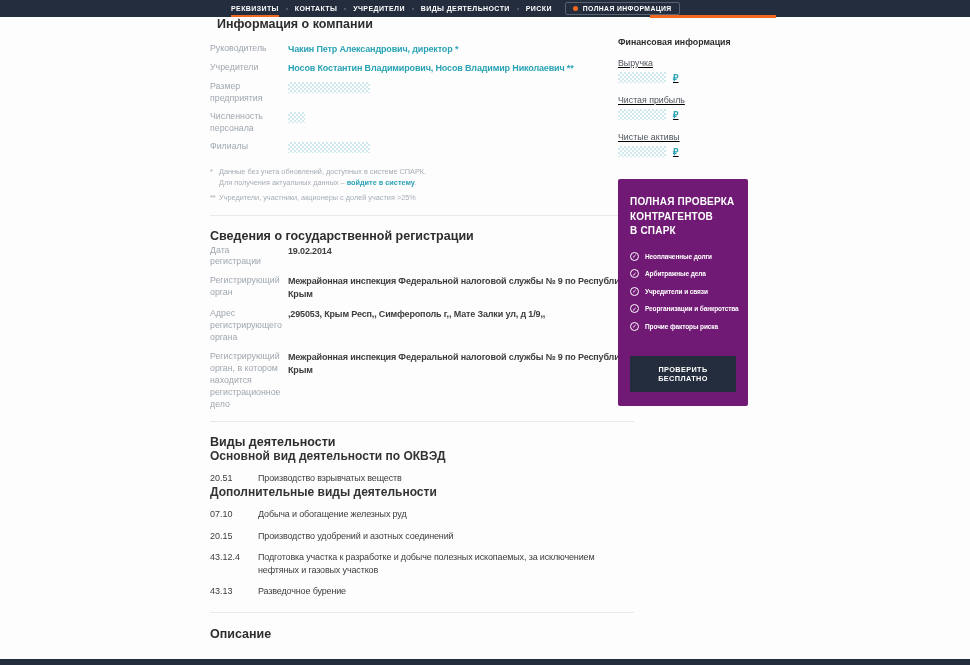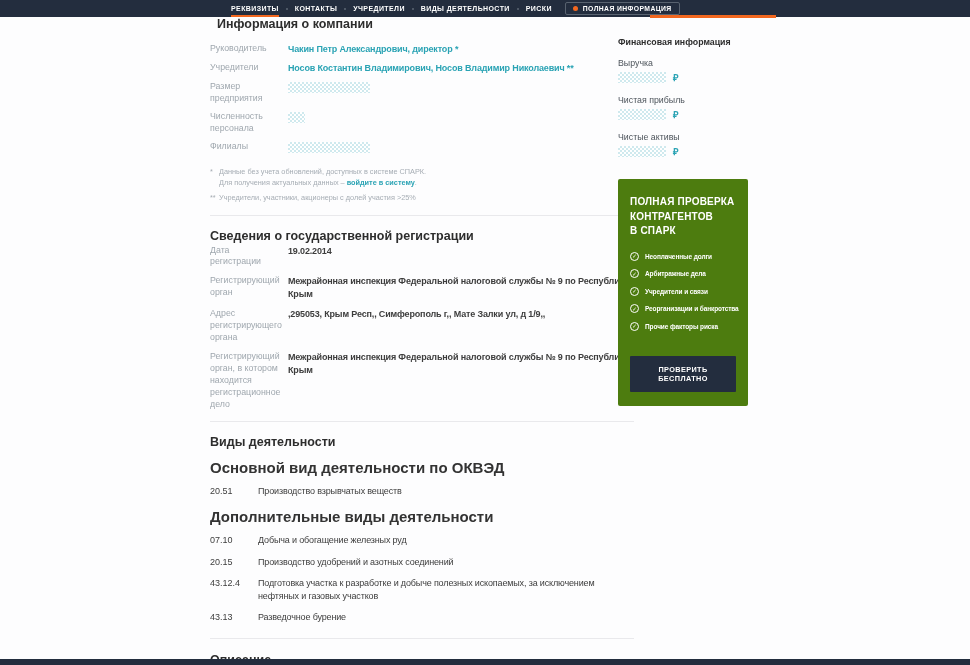--- a/index.html
+++ b/index.html
@@ -51,35 +51,35 @@
   }
 
   .footnotes { margin-top:12px; font-size:7.3px; color:#a6adb4; line-height:1.55; }
   .fn-row { display:flex; }
   .fn-star { width:9px; flex:none; }
   .fn-link { color:#2aa3b4; font-weight:bold; cursor:pointer; }
   .fn-gap { margin-top:4px; }
 
   .divider { border:none; border-top:1px solid #e9e9ec; margin:11px 0 0 0; }
 
-  .subhead { font-size:15px; font-weight:bold; color:#333; margin-top:10px; }
+  .subhead { font-size:12px; font-weight:bold; color:#333; margin-top:0; }
   .act-row { display:flex; margin-top:9px; font-size:9px; color:#3d3d3d; line-height:1.4; }
   .act-code { width:38px; flex:none; }
   .act-name { flex:1; letter-spacing:-.15px;padding-left:10px; }
 
   
   .sidebar { position:absolute; left:618px; top:17px; width:130px; }
   .fin-title { font-size:8.8px; font-weight:bold; color:#2d2d2d; margin-top:20px; }
-  .fin-item { margin-top:11px; }
+  .fin-item { margin-top:11px;text-decoration:underline; }
   .fin-label { font-size:8.8px; color:#4e555c; }
   .fin-value { margin-top:3px; display:flex; align-items:center; }
   .rub { color:#2aa3b4; font-weight:bold; font-size:9.5px; margin-left:7px; }
 
   .promo {
-    margin-top:21px; background:#4d7c0f; border-radius:2px;
+    margin-top:21px; background:#701a75; border-radius:2px;
     padding:16px 12px 14px; width:130px;
   }
   .promo-title { color:#fff; font-weight:bold; font-size:10px; line-height:1.45; letter-spacing:.2px; }
   .promo-list { margin-top:13px; }
   .promo-item { display:flex; align-items:center; margin-top:8.5px; color:#fff; font-size:6.5px; font-weight:bold; letter-spacing:-.1px; white-space:nowrap; }
   .check-circle {
     width:9px; height:9px; border:1px solid #fff; border-radius:50%; flex:none;
     display:flex; align-items:center; justify-content:center;
     font-size:5.5px; color:#fff; margin-right:6px; font-weight:normal;
   }

